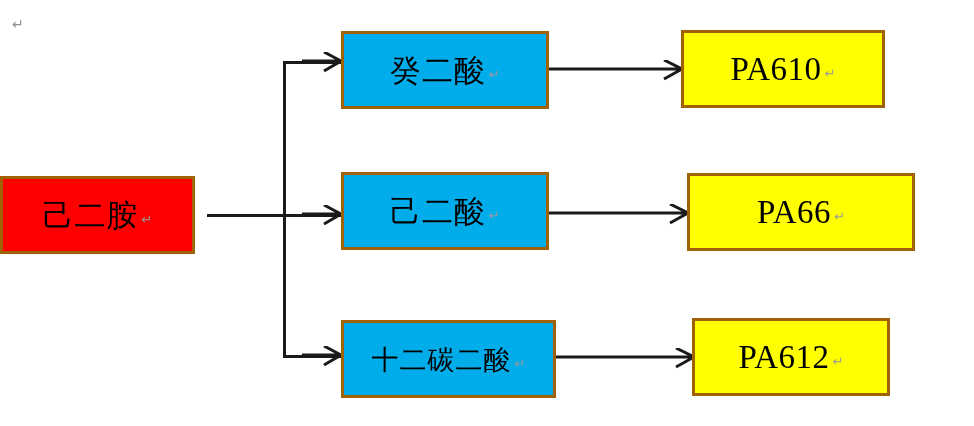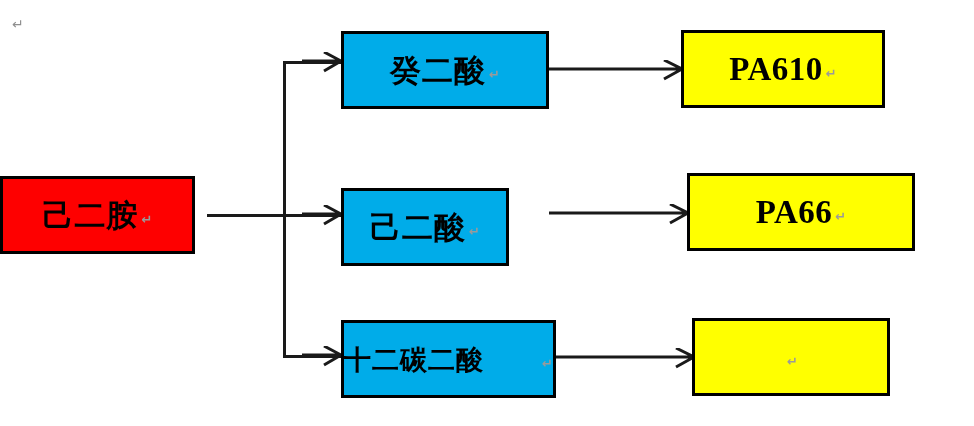--- a/index.html
+++ b/index.html
@@ -14,26 +14,25 @@
     position: relative;
     width: 974px;
     height: 426px;
     background: #ffffff;
     overflow: hidden;
   }
 
   .node {
     position: absolute;
     box-sizing: border-box;
-    border: 3px solid #000000;
+    border: 3px solid #a16207;
     display: flex;
     align-items: center;
     justify-content: center;
     white-space: nowrap;
-    font-weight: bold;
   }
   .node .label {
     display: inline-block;
     color: #000000;
     line-height: 1;
   }
   .node .pilcrow {
     display: inline-block;
     color: #9a9a9a;
     font-size: 13px;
@@ -146,37 +145,38 @@
   <div class="node node-source" style="left:0; top:176px; width:195px; height:78px;">
     <span class="label label-cjk">己二胺</span>
     <span class="pilcrow">↵</span>
   </div>
 
   <div class="node node-diacid" style="left:341px; top:31px; width:208px; height:78px;">
     <span class="label label-cjk">癸二酸</span>
     <span class="pilcrow">↵</span>
   </div>
 
-  <div class="node node-diacid" style="left:341px; top:188px; width:168px; height:78px;">
+  <div class="node node-diacid" style="left:341px; top:172px; width:208px; height:78px;">
     <span class="label label-cjk">己二酸</span>
     <span class="pilcrow">↵</span>
   </div>
 
-  <div class="node node-diacid" style="left:341px; top:320px; width:215px; height:78px;justify-content:space-between;">
+  <div class="node node-diacid" style="left:341px; top:320px; width:215px; height:78px;">
     <span class="label label-cjk label-cjk-small">十二碳二酸</span>
     <span class="pilcrow">↵</span>
   </div>
 
   <div class="node node-product" style="left:681px; top:30px; width:204px; height:78px;">
     <span class="label label-latin">PA610</span>
     <span class="pilcrow">↵</span>
   </div>
 
   <div class="node node-product" style="left:687px; top:173px; width:228px; height:78px;">
     <span class="label label-latin">PA66</span>
     <span class="pilcrow">↵</span>
   </div>
 
   <div class="node node-product" style="left:692px; top:318px; width:198px; height:78px;">
+    <span class="label label-latin">PA612</span>
     <span class="pilcrow">↵</span>
   </div>
 
 </div>
 
 </body></html>

